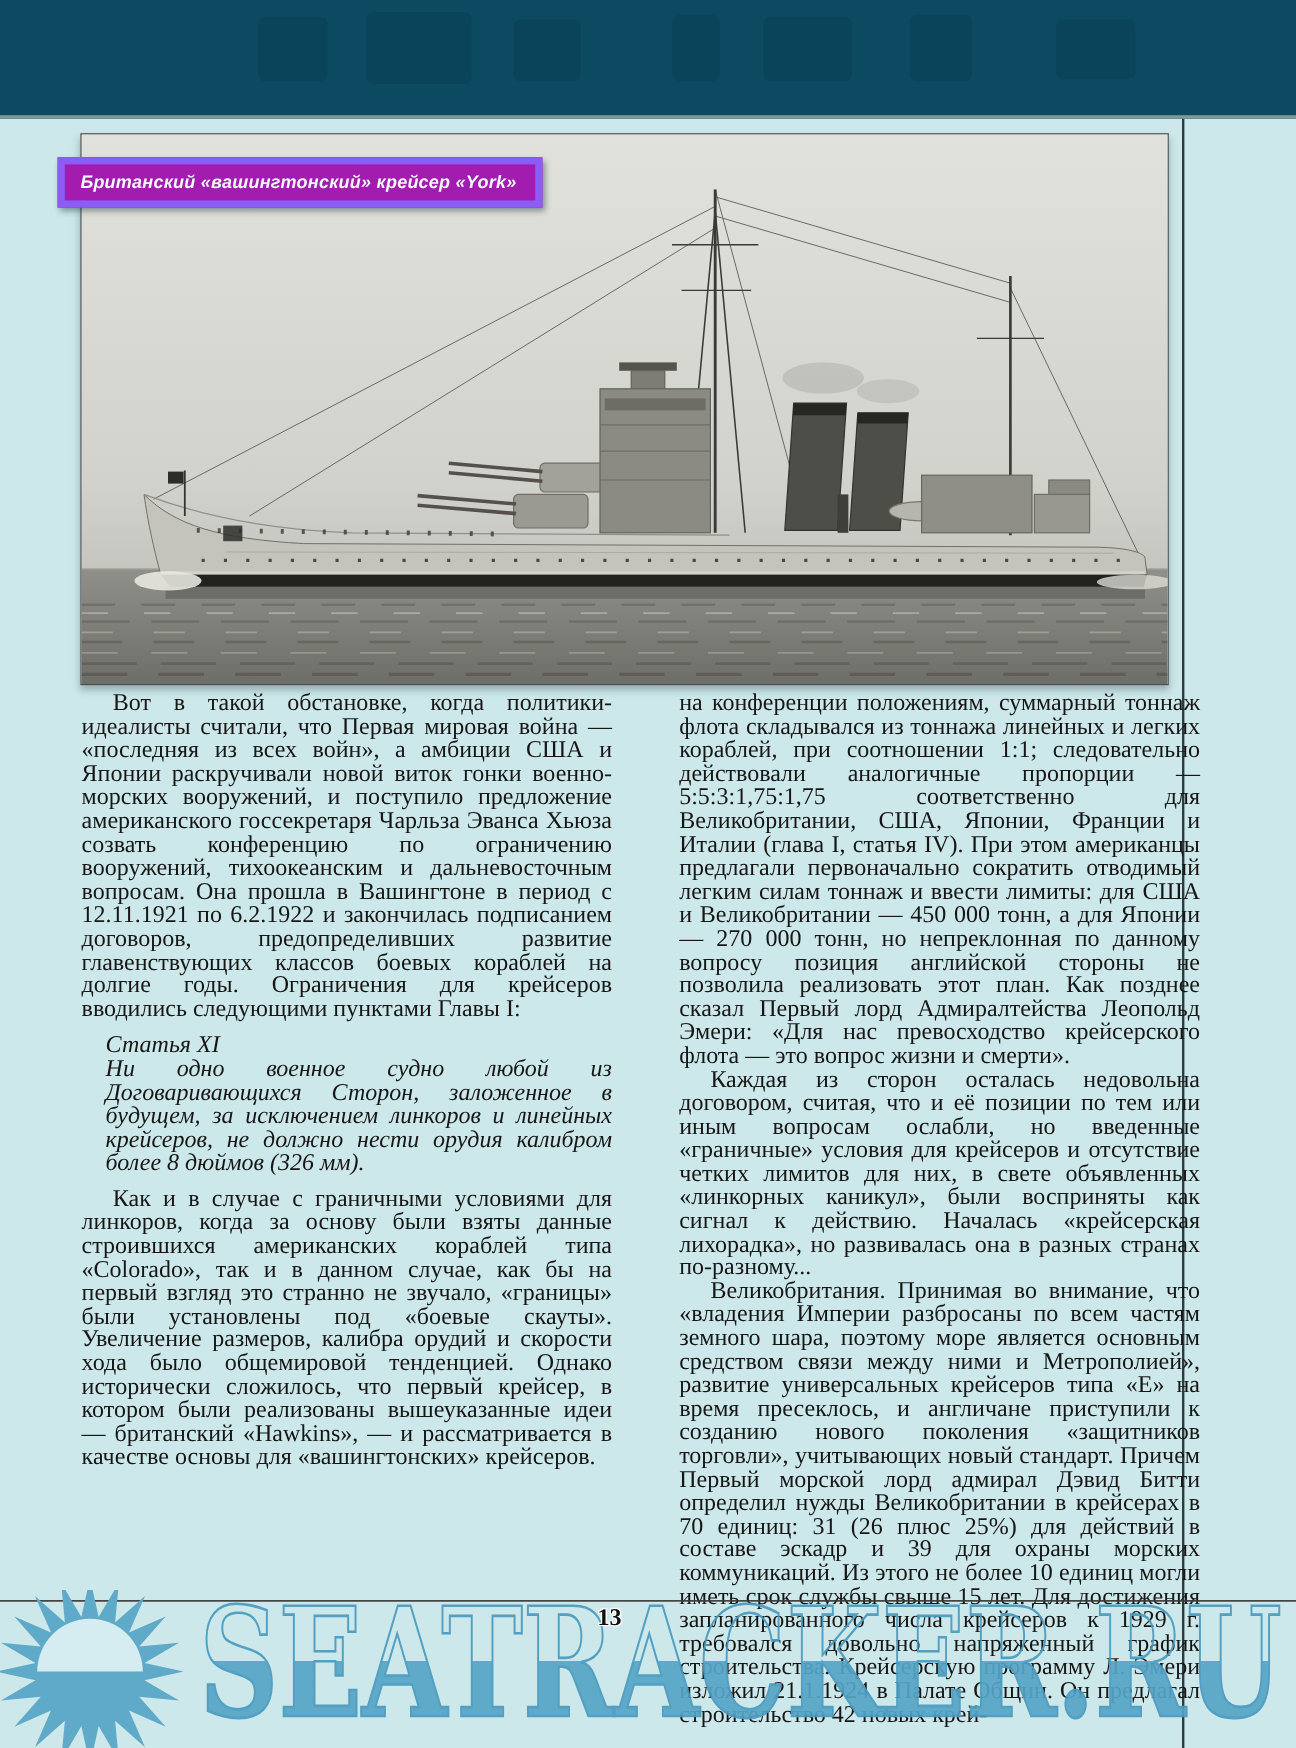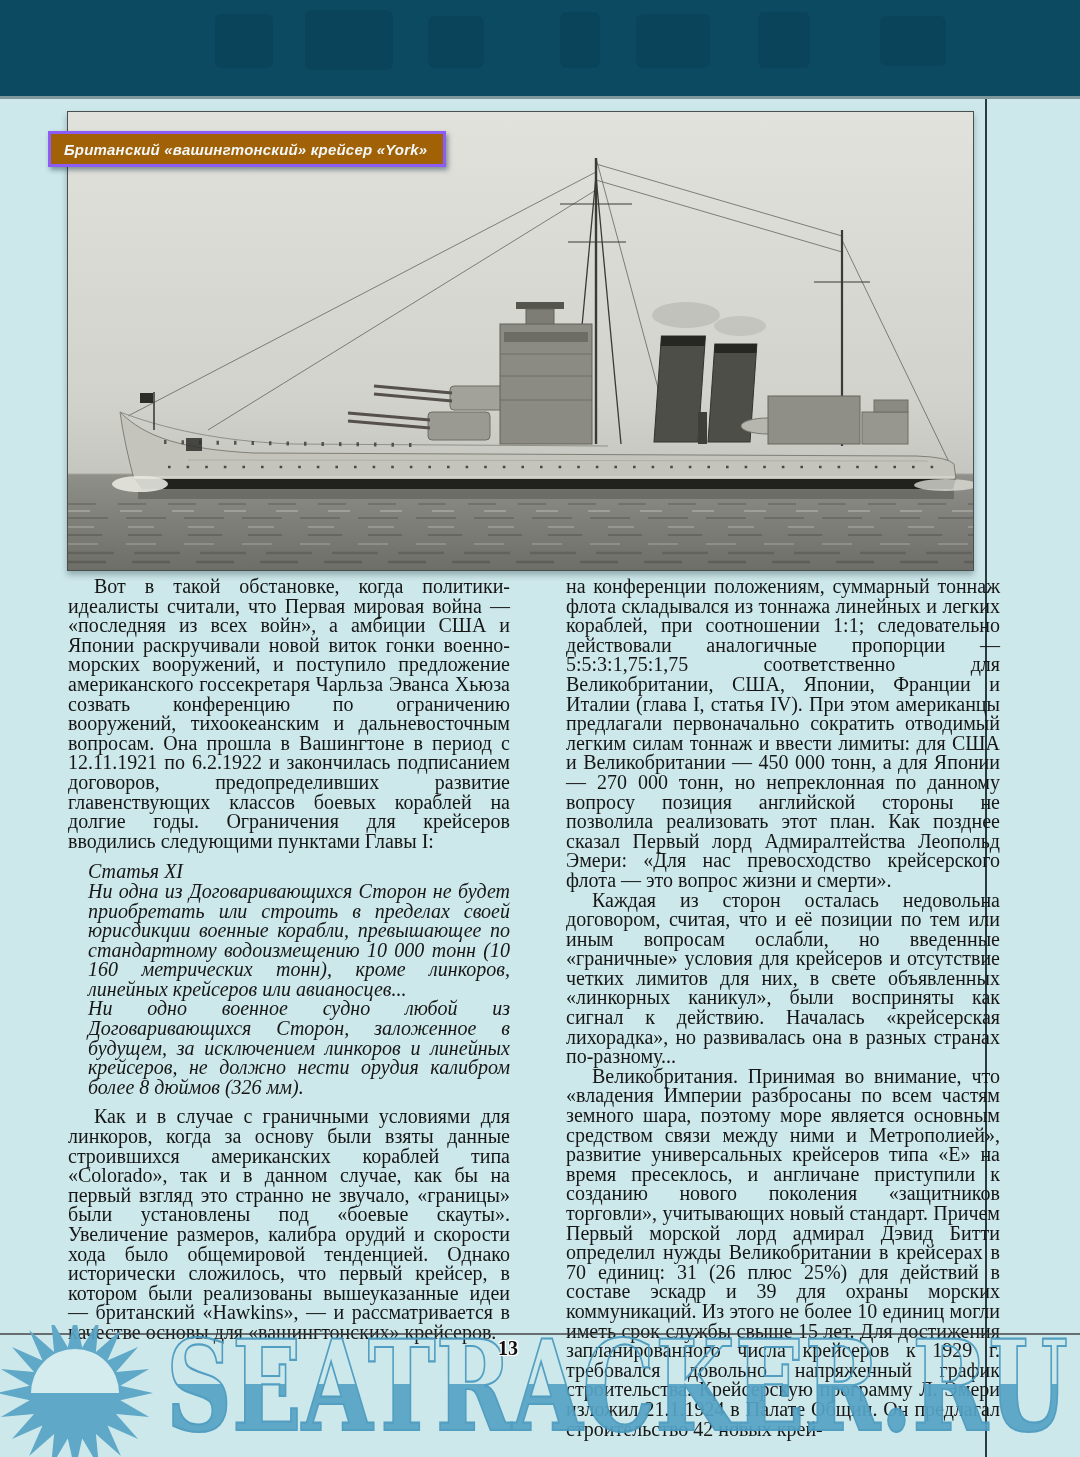--- a/index.html
+++ b/index.html
@@ -11,21 +11,21 @@
   .top-band svg{display:block;}
 
   
   .v-rule{position:absolute;left:985px;top:96px;width:2px;height:1361px;background:#2b3c40;z-index:1;}
 
   
   .photo{position:absolute;left:67px;top:111px;width:905px;height:458px;border:1px solid #474f51;box-shadow:0 4px 6px rgba(40,60,65,.35);z-index:2;background:#d9d9d3;}
   .photo svg{display:block;}
 
   
-  .caption{position:absolute;left:48px;top:131px;width:392px;height:30px;background:#a16207;border:3px solid #8b5cf6;box-shadow:2px 3px 5px rgba(10,40,55,.45);z-index:3;
+  .caption{position:absolute;left:48px;top:131px;width:392px;height:30px;background:#a21caf;border:6px solid #8b5cf6;box-shadow:2px 3px 5px rgba(10,40,55,.45);z-index:3;
            display:flex;align-items:center;}
   .caption span{font-family:"Liberation Sans",sans-serif;font-style:italic;font-weight:bold;font-size:15px;color:#f2f7f8;padding-left:13px;letter-spacing:.2px;white-space:nowrap;}
 
   
   .col{position:absolute;top:577px;color:#161616;font-size:20px;line-height:19.6px;text-align:justify;z-index:2;hyphens:auto;}
   .col-left{left:68px;width:442px;}
   .col-right{left:524px;width:434px;margin-left:42px;}
   .col p{margin:0;padding:0;}
   .col p.ind{text-indent:26px;}
   .quote{margin:11px 0 10px 20px;font-style:italic;}
@@ -161,21 +161,20 @@
   </div>
 
   <div class="caption">
     <span>Британский «вашингтонский» крейсер «York»</span>
   </div>
 
   <div class="col col-left">
     <p class="ind">Вот в такой обстановке, когда политики-идеалисты считали, что Первая мировая война — «последняя из всех войн», а амбиции США и Японии раскручивали новой виток гонки военно-морских вооружений, и поступило предложение американского госсекретаря Чарльза Эванса Хьюза созвать конференцию по ограничению вооружений, тихоокеанским и дальневосточным вопросам. Она прошла в Вашингтоне в период с 12.11.1921 по 6.2.1922 и закончилась подписанием договоров, предопределивших развитие главенствующих классов боевых кораблей на долгие годы. Ограничения для крейсеров вводились следующими пунктами Главы I:</p>
     <div class="quote">
       <p>Статья XI</p>
-      <p>Ни одна из Договаривающихся Сторон не будет приобретать или строить в пределах своей юрисдикции военные корабли, превышающее по стандартному водоизмещению 10 000 тонн (10 160 метрических тонн), кроме линкоров, линейных крейсеров или авианосцев...</p>
       <p>Ни одно военное судно любой из Договаривающихся Сторон, заложенное в будущем, за исключением линкоров и линейных крейсеров, не должно нести орудия калибром более 8 дюймов (326 мм).</p>
     </div>
     <p class="ind">Как и в случае с граничными условиями для линкоров, когда за основу были взяты данные строившихся американских кораблей типа «Colorado», так и в данном случае, как бы на первый взгляд это странно не звучало, «границы» были установлены под «боевые скауты». Увеличение размеров, калибра орудий и скорости хода было общемировой тенденцией. Однако исторически сложилось, что первый крейсер, в котором были реализованы вышеуказанные идеи — британский «Hawkins», — и рассматривается в качестве основы для «вашингтонских» крейсеров.</p>
   </div>
 
   <div class="col col-right">
     <p>на конференции положениям, суммарный тоннаж флота складывался из тоннажа линейных и легких кораблей, при соотношении 1:1; следовательно действовали аналогичные пропорции — 5:5:3:1,75:1,75 соответственно для Великобритании, США, Японии, Франции и Италии (глава I, статья IV). При этом американцы предлагали первоначально сократить отводимый легким силам тоннаж и ввести лимиты: для США и Великобритании — 450 000 тонн, а для Японии — 270 000 тонн, но непреклонная по данному вопросу позиция английской стороны не позволила реализовать этот план. Как позднее сказал Первый лорд Адмиралтейства Леопольд Эмери: «Для нас превосходство крейсерского флота — это вопрос жизни и смерти».</p>
     <p class="ind">Каждая из сторон осталась недовольна договором, считая, что и её позиции по тем или иным вопросам ослабли, но введенные «граничные» условия для крейсеров и отсутствие четких лимитов для них, в свете объявленных «линкорных каникул», были восприняты как сигнал к действию. Началась «крейсерская лихорадка», но развивалась она в разных странах по-разному...</p>
     <p class="ind"><span class="lead">Великобритания.</span> <span>Принимая во внимание, что «владения Империи разбросаны по всем частям земного шара, поэтому море является основным средством связи между ними и Метрополией», развитие универсальных крейсеров типа «Е» на время пресеклось, и англичане приступили к созданию нового поколения «защитников торговли», учитывающих новый стандарт. Причем Первый морской лорд адмирал Дэвид Битти определил нужды Великобритании в крейсерах в 70 единиц: 31 (26 плюс 25%) для действий в составе эскадр и 39 для охраны морских коммуникаций. Из этого не более 10 единиц могли иметь срок службы свыше 15 лет. Для достижения запланированного числа крейсеров к 1929 г. требовался довольно напряженный график строительства. Крейсерскую программу Л. Эмери изложил 21.1.1924 в Палате Общин. Он предлагал строительство 42 новых крей-</span></p>
   </div>

